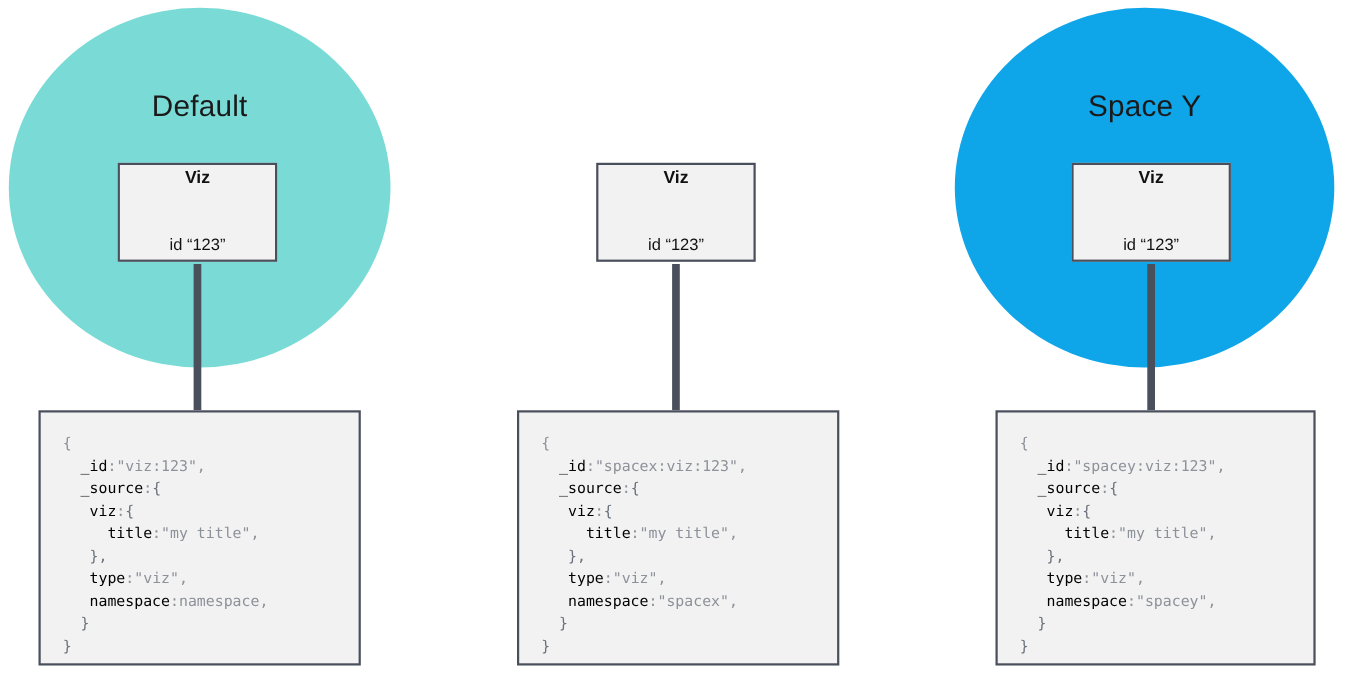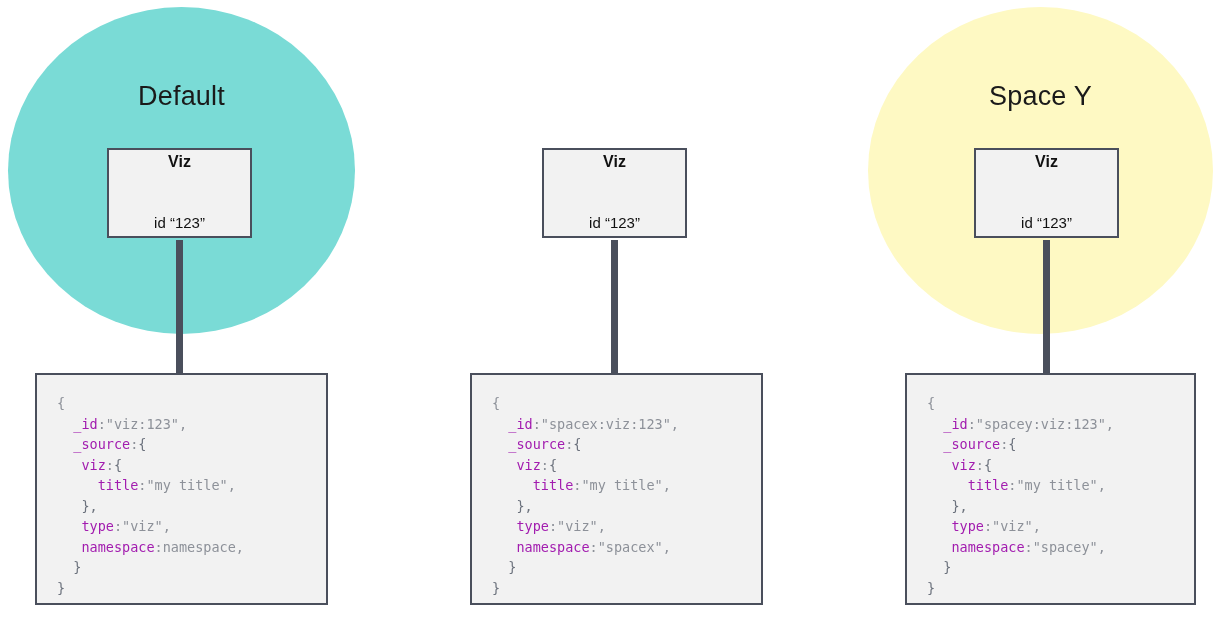--- a/index.html
+++ b/index.html
@@ -134,21 +134,21 @@
   .code-2 { left: 470px; width: 293px; }
   .code-3 { left: 905px; width: 291px; }
 
   .code-line {
     font-family: "DejaVu Sans Mono", monospace;
     font-size: 13.5px;
     line-height: 20.5px;
     white-space: pre;
     color: #8d9199;
   }
-  .code-line .k { color: #a21caf; }
+  .code-line .k { color: #000000; }
   .code-line .p { color: #8d9199; }
   .code-line .v { color: #8d9199; }
   .code-line .b { color: #6c727d; }
 </style>
 </head>
 <body>
 
 <div class="canvas">
 
   <div class="column col-1">
@@ -186,21 +186,21 @@
       <div class="code-line"><span class="p">   </span><span class="k">viz</span><span class="p">:</span><span class="b">{</span></div>
       <div class="code-line"><span class="p">     </span><span class="k">title</span><span class="p">:</span><span class="v">"my title"</span><span class="p">,</span></div>
       <div class="code-line"><span class="p">   </span><span class="b">},</span></div>
       <div class="code-line"><span class="p">   </span><span class="k">type</span><span class="p">:</span><span class="v">"viz"</span><span class="p">,</span></div>
       <div class="code-line"><span class="p">   </span><span class="k">namespace</span><span class="p">:</span><span class="v">"spacex"</span><span class="p">,</span></div>
       <div class="code-line"><span class="p">  </span><span class="b">}</span></div>
       <div class="code-line"><span class="b">}</span></div>
     </div>
 
   <div class="column col-3">
-    <div class="circle circle-3" style="background: #fef9c3; text-decoration: underline;">
+    <div class="circle circle-3" style="background: #0ea5e9; text-decoration: underline;">
       <div class="circle-label">Space Y</div>
     </div>
   </div>
   <div class="connector conn-3"></div>
   <div class="viz-box viz-3">
     <div class="viz-title">Viz</div>
     <div class="viz-sub">id “123”</div>
   </div>
   <div class="code-box code-3">
       <div class="code-line"><span class="p">{</span></div>

